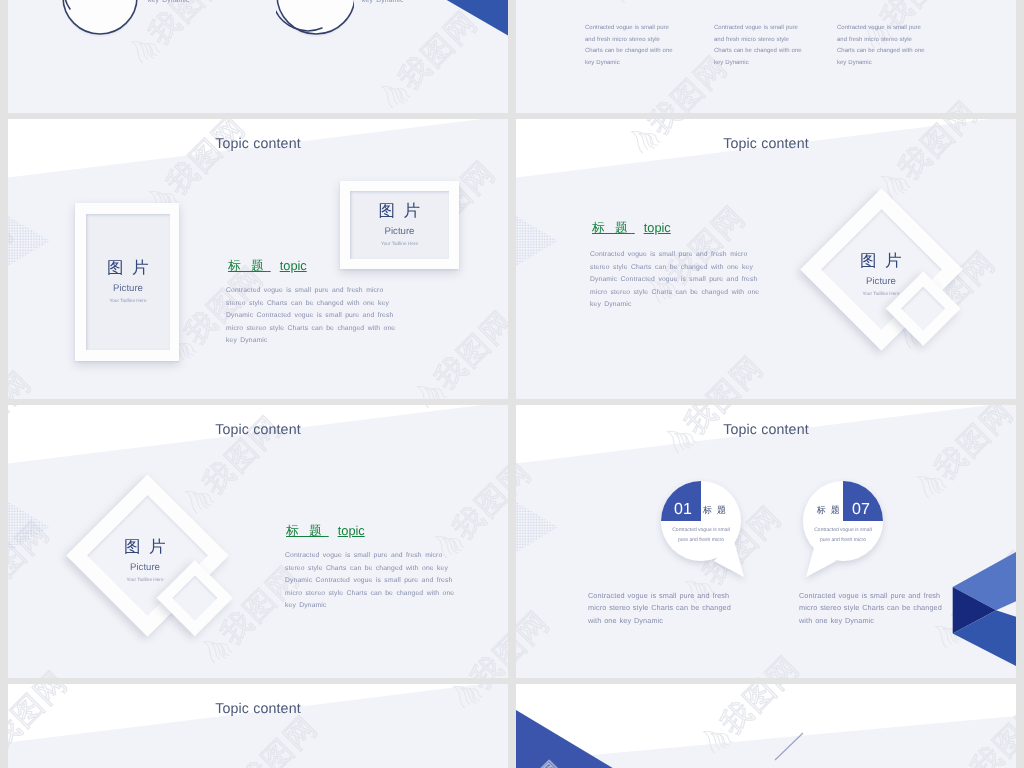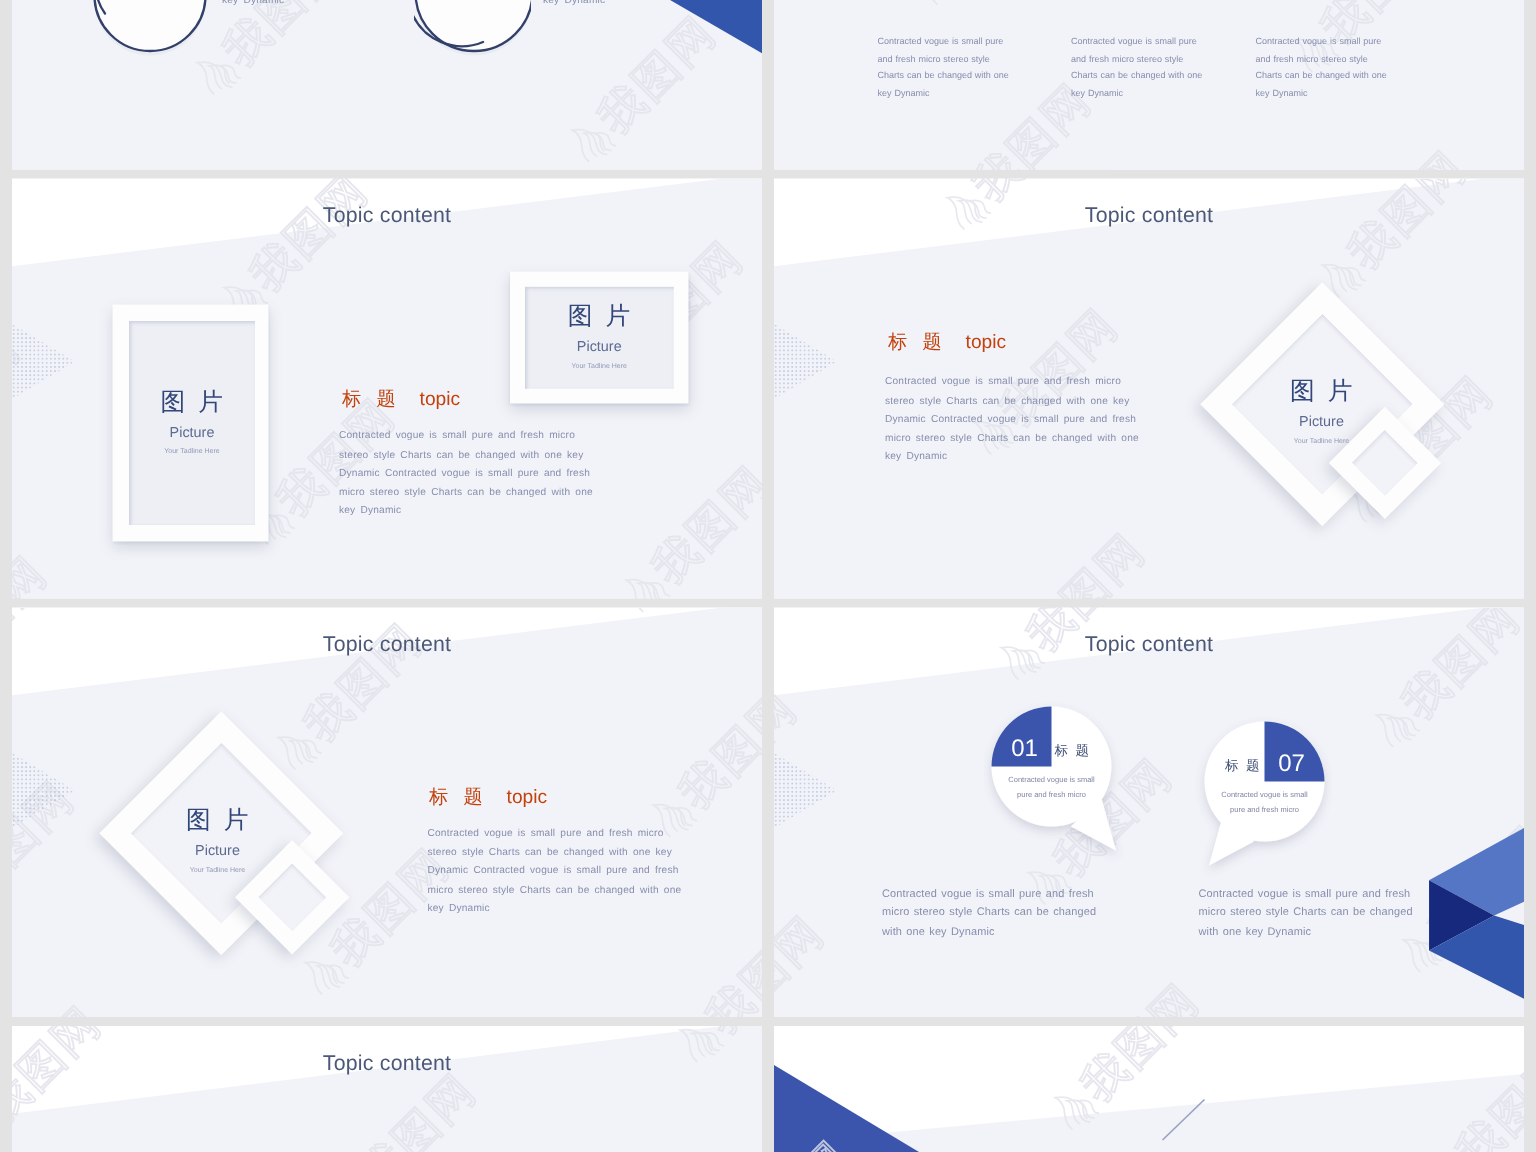--- a/index.html
+++ b/index.html
@@ -4,21 +4,21 @@
 <title>PPT Template Preview</title>
 <style>
 html,body{margin:0;padding:0;}
 body{width:1024px;height:768px;background:#e3e3e3;overflow:hidden;
      font-family:"Liberation Sans",sans-serif;-webkit-font-smoothing:antialiased;text-rendering:geometricPrecision;}
 #root{position:relative;width:1024px;height:648px;background:#e3e3e3;}
 .slide{position:absolute;overflow:hidden;background:#ffffff;}
 .bgsvg{position:absolute;left:0;top:0;}
 .slide-title{position:absolute;left:0;width:100%;text-align:center;
    color:#4b5878;font-size:14.2px;font-weight:400;letter-spacing:0.15px;}
-.heading{position:absolute;color:#c2410c;font-size:12.8px;white-space:nowrap;line-height:1;}
+.heading{position:absolute;color:#15803d;font-size:12.8px;white-space:nowrap;line-height:1;text-decoration:underline;}
 .bodytext{position:absolute;color:#868ead;font-size:6.75px;line-height:12.5px;
    letter-spacing:.14px;word-spacing:1.35px;}
 .pframe{position:absolute;background:#fdfdfd;
    box-shadow:0 4px 9px rgba(95,105,135,.22), 0 1px 2px rgba(95,105,135,.14);}
 .pinner{position:absolute;background:#edeff5;
    box-shadow:inset 1.2px 1.2px 2.5px rgba(125,135,170,.30);
    display:flex;flex-direction:column;align-items:center;justify-content:center;}
 .pcjk{color:#314679;letter-spacing:.12em;font-weight:500;line-height:1;
    text-indent:.10em;}
 .plab{color:#5d6a92;line-height:1;}
@@ -291,21 +291,21 @@
   <svg class="wmslide" width="500" height="273" viewBox="516 405 500 273">
     <g opacity="0.8">
           <use href="#wmtiles"></use>
         </g>
   </svg>
   <svg width="42" height="50" viewBox="0 0 42 50" style="position:absolute;left:0px;top:97px;opacity:.62">
     <path d="M0,0 L42,25 L0,50 Z" fill="url(#dotpat)"></path>
   </svg>
   <div class="slide-title" style="top:17px;">Topic content</div>
 
-  <div style="position:absolute;left:140px;top:60px;width:96px;height:112px;text-decoration:underline;">
+  <div style="position:absolute;left:140px;top:70px;width:96px;height:112px;text-decoration:underline;">
     <svg width="96" height="112" viewBox="0 0 96 112">
       <g filter="url(#softsh)">
         <path d="M45,46 m-40,0 a40,40 0 1,0 80,0 a40,40 0 1,0 -80,0" fill="#ffffff"></path>
         <path d="M78,66 L88,102 L58,86 Z" fill="#ffffff"></path>
       </g>
       <path d="M45,6 A40,40 0 0 0 5,46 L45,46 Z" fill="#3a55ab"></path>
     </svg>
     <div style="position:absolute;left:9px;top:27px;width:36px;text-align:center;
                 color:#ffffff;font-size:16px;line-height:1;">01</div>
     <div style="position:absolute;left:47px;top:31px;width:40px;

